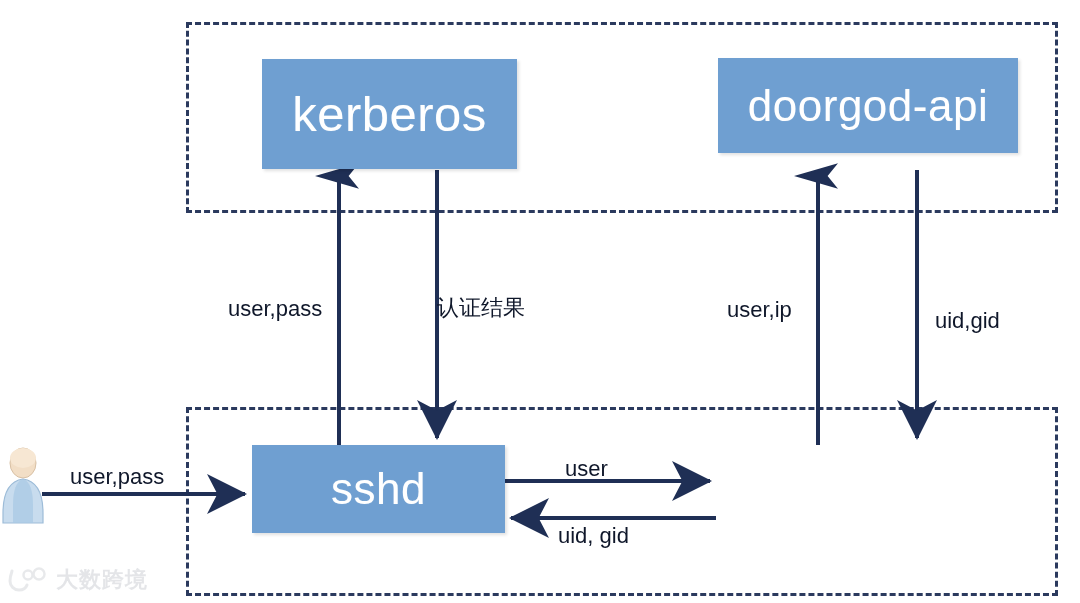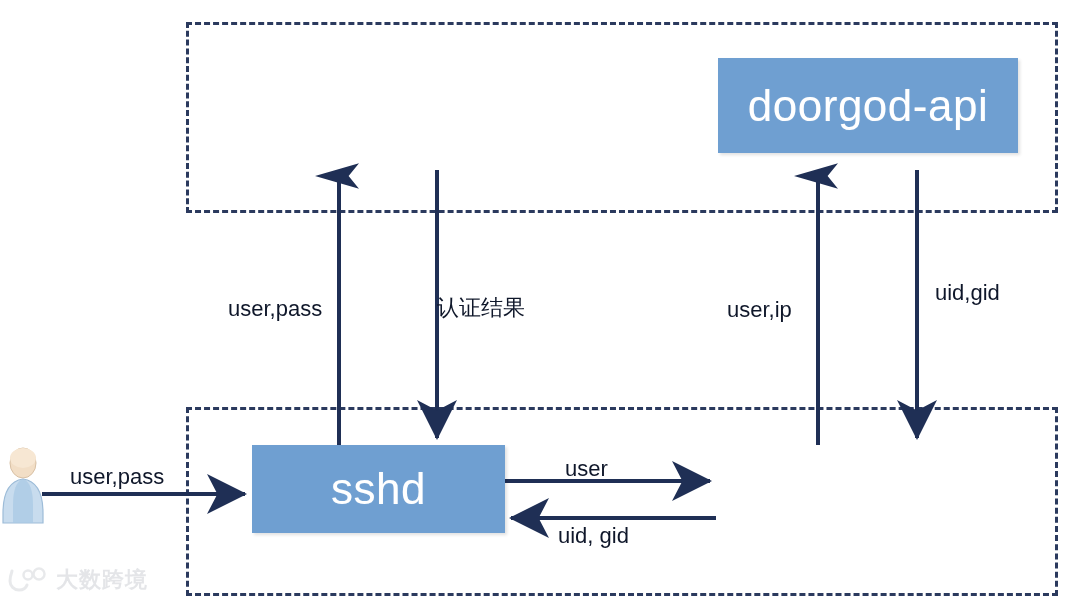--- a/index.html
+++ b/index.html
@@ -49,21 +49,21 @@
     color: #0f172a;
     font-size: 22px;
     white-space: nowrap;
     line-height: 1;
   }
   .edge-label.cjk { font-family: Liberation Sans, sans-serif; }
 
   #lbl-user-pass-kdc  { left: 228px; top: 298px; }
   #lbl-auth-result    { left: 437px; top: 297px; }
   #lbl-user-ip        { left: 727px; top: 299px; }
-  #lbl-uid-gid-api    { left: 935px; top: 282px; }
+  #lbl-uid-gid-api    { left: 935px; top: 310px; }
   #lbl-user-pass-ssh  { left: 70px;  top: 466px; }
   #lbl-user-nss       { left: 565px; top: 442px; margin-top: 16px; }
   #lbl-uid-gid-nss    { left: 558px; top: 525px; }
 
   svg#wires {
     position: absolute;
     left: 0; top: 0;
     width: 1080px;
     height: 603px;
     pointer-events: none;
@@ -131,20 +131,23 @@
     </g>
   </svg>
 
   <svg id="user-actor" viewBox="0 0 48 84">
     <ellipse cx="23" cy="20" rx="13" ry="15" fill="#f2dec6" stroke="#d8c0a4" stroke-width="1"></ellipse>
     <ellipse cx="23" cy="15" rx="13" ry="10" fill="#f7e7d3"></ellipse>
     <path d="M23,36 C9,38 3,50 3,70 L3,80 L43,80 L43,70 C43,50 37,38 23,36 Z" fill="#c8dcee" stroke="#9dbcd8" stroke-width="1.2"></path>
     <path d="M23,36 C16,38 13,48 13,62 L13,80 L33,80 L33,62 C33,48 30,38 23,36 Z" fill="#a9c9e4" opacity="0.75"></path>
   </svg>
 
+  <div class="node" id="node-kerberos">
+    <span>kerberos</span>
+  </div>
   <div class="node" id="node-doorgod">
     <span>doorgod-api</span>
   </div>
   <div class="node" id="node-sshd">
     <span>sshd</span>
   </div>
 
   <div class="edge-label" id="lbl-user-pass-kdc">user,pass</div>
   <div class="edge-label cjk" id="lbl-auth-result">认证结果</div>
   <div class="edge-label" id="lbl-user-ip">user,ip</div>

